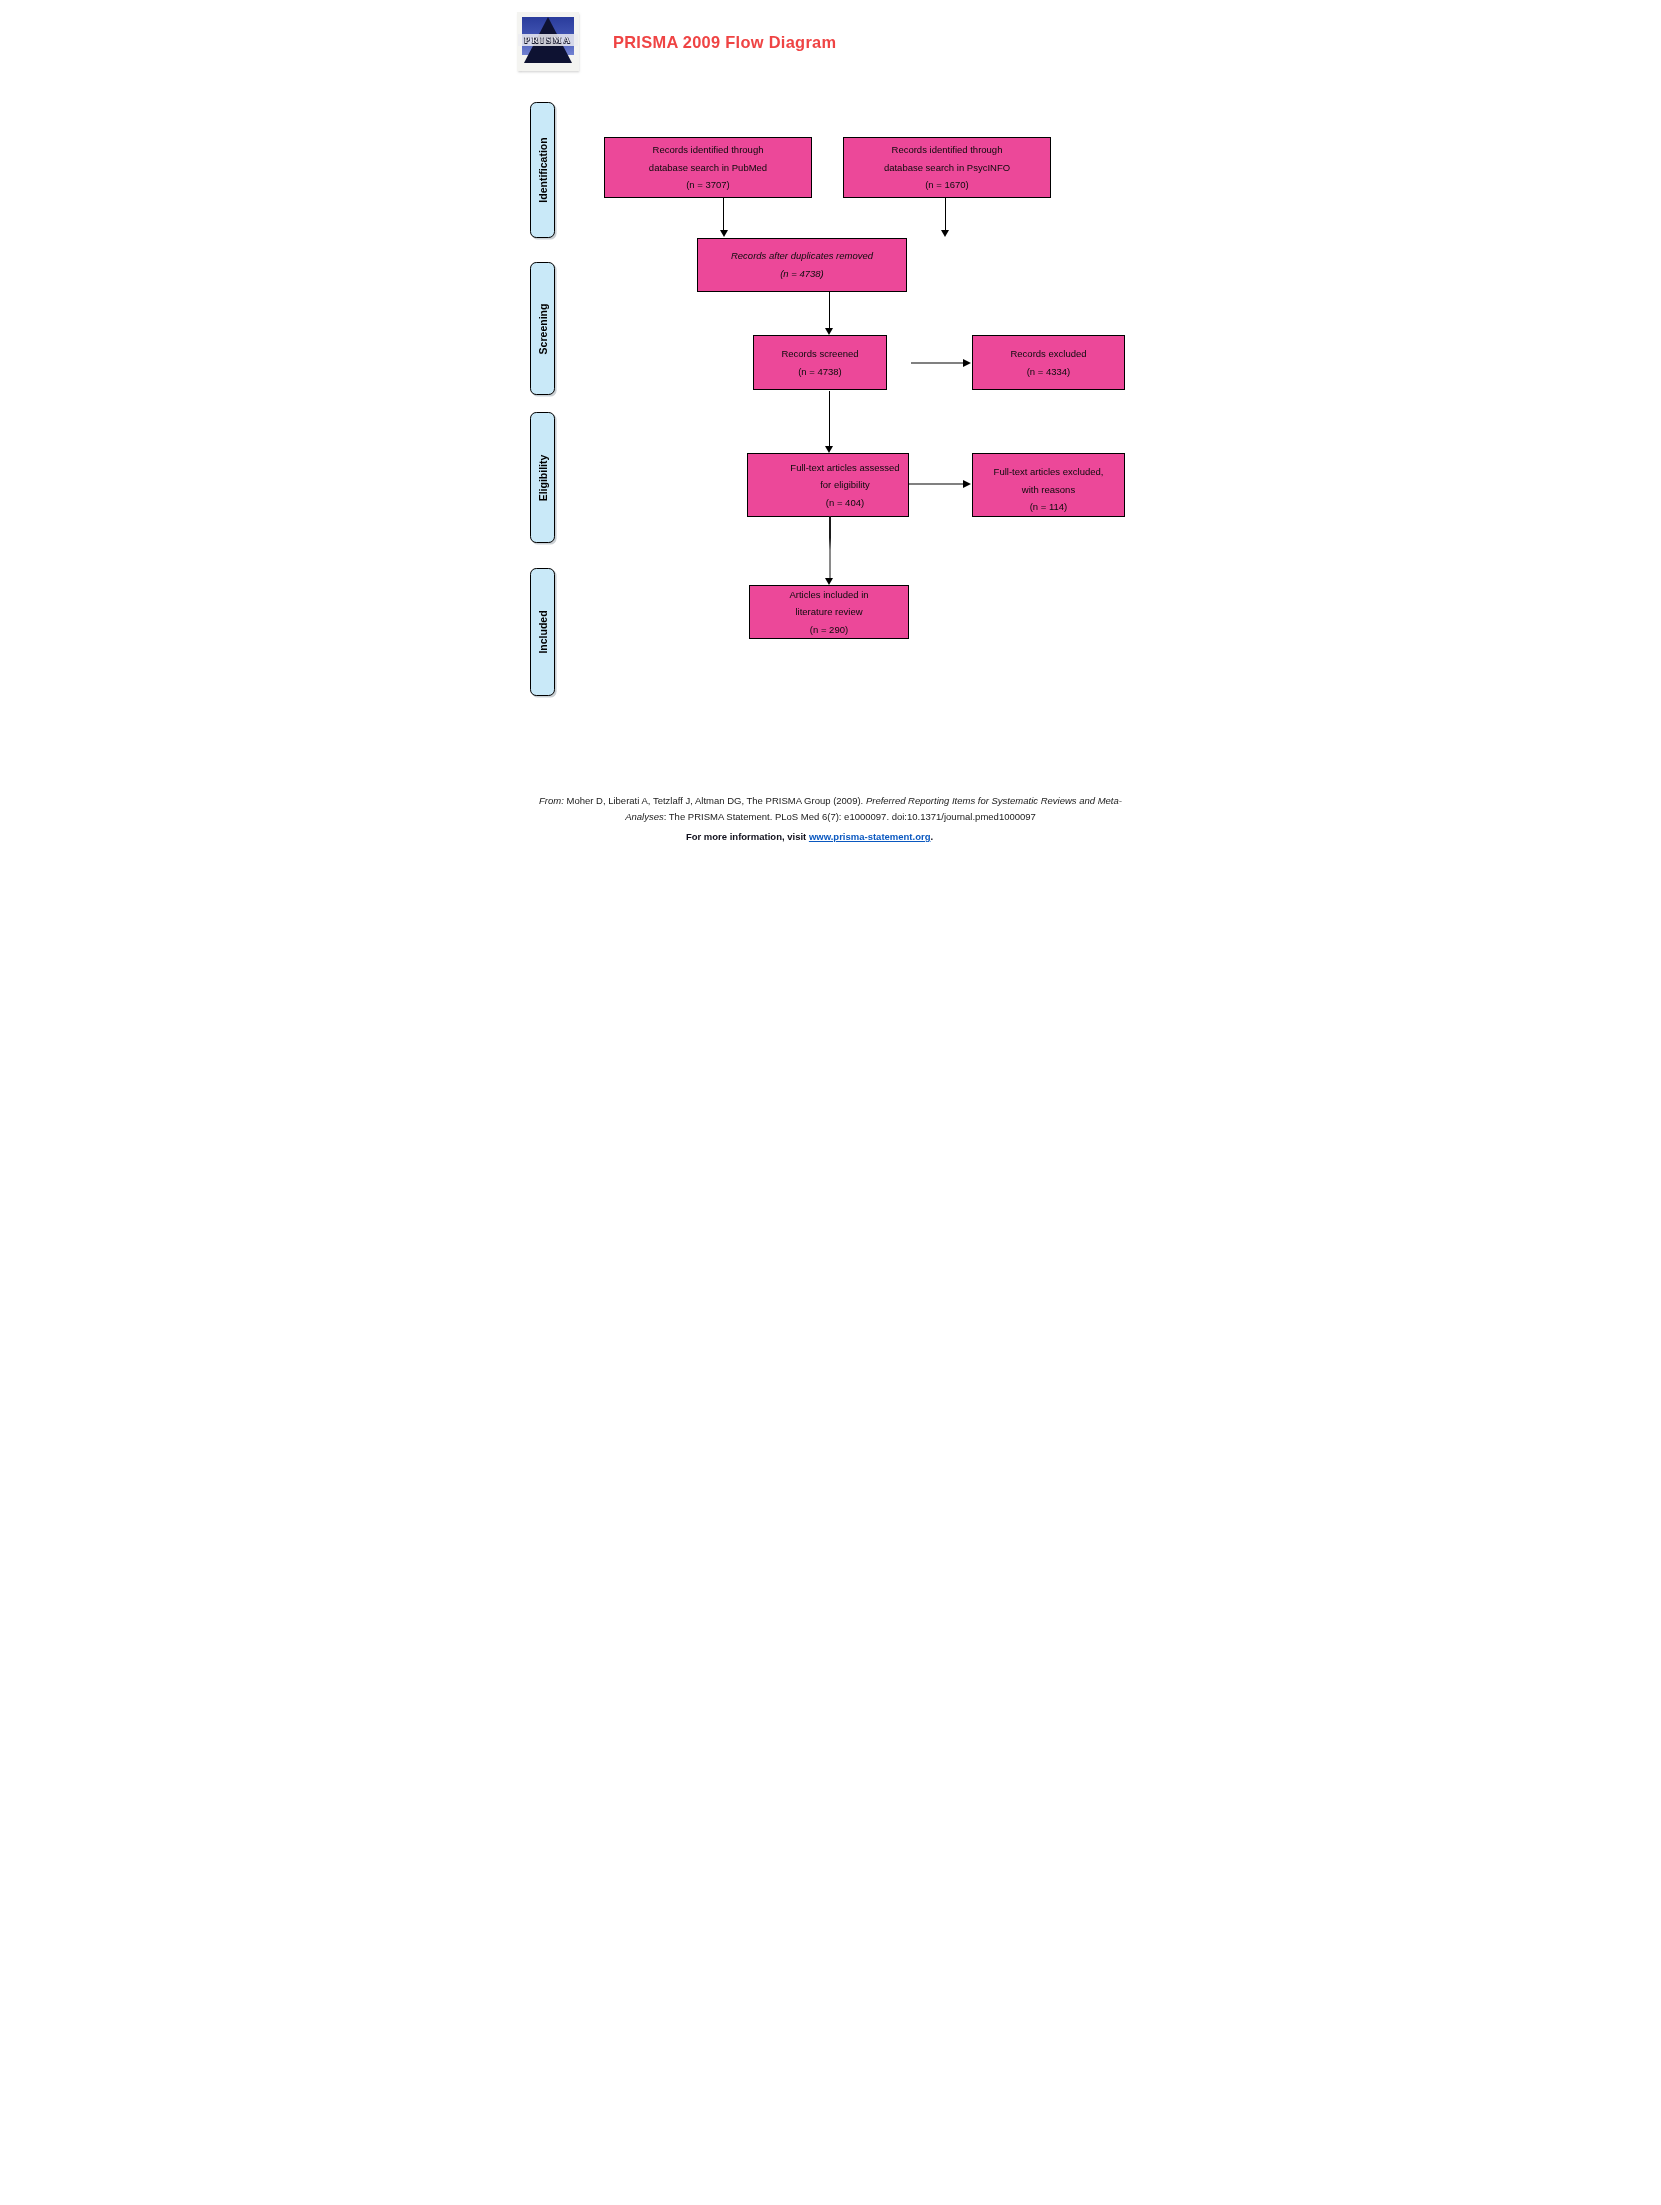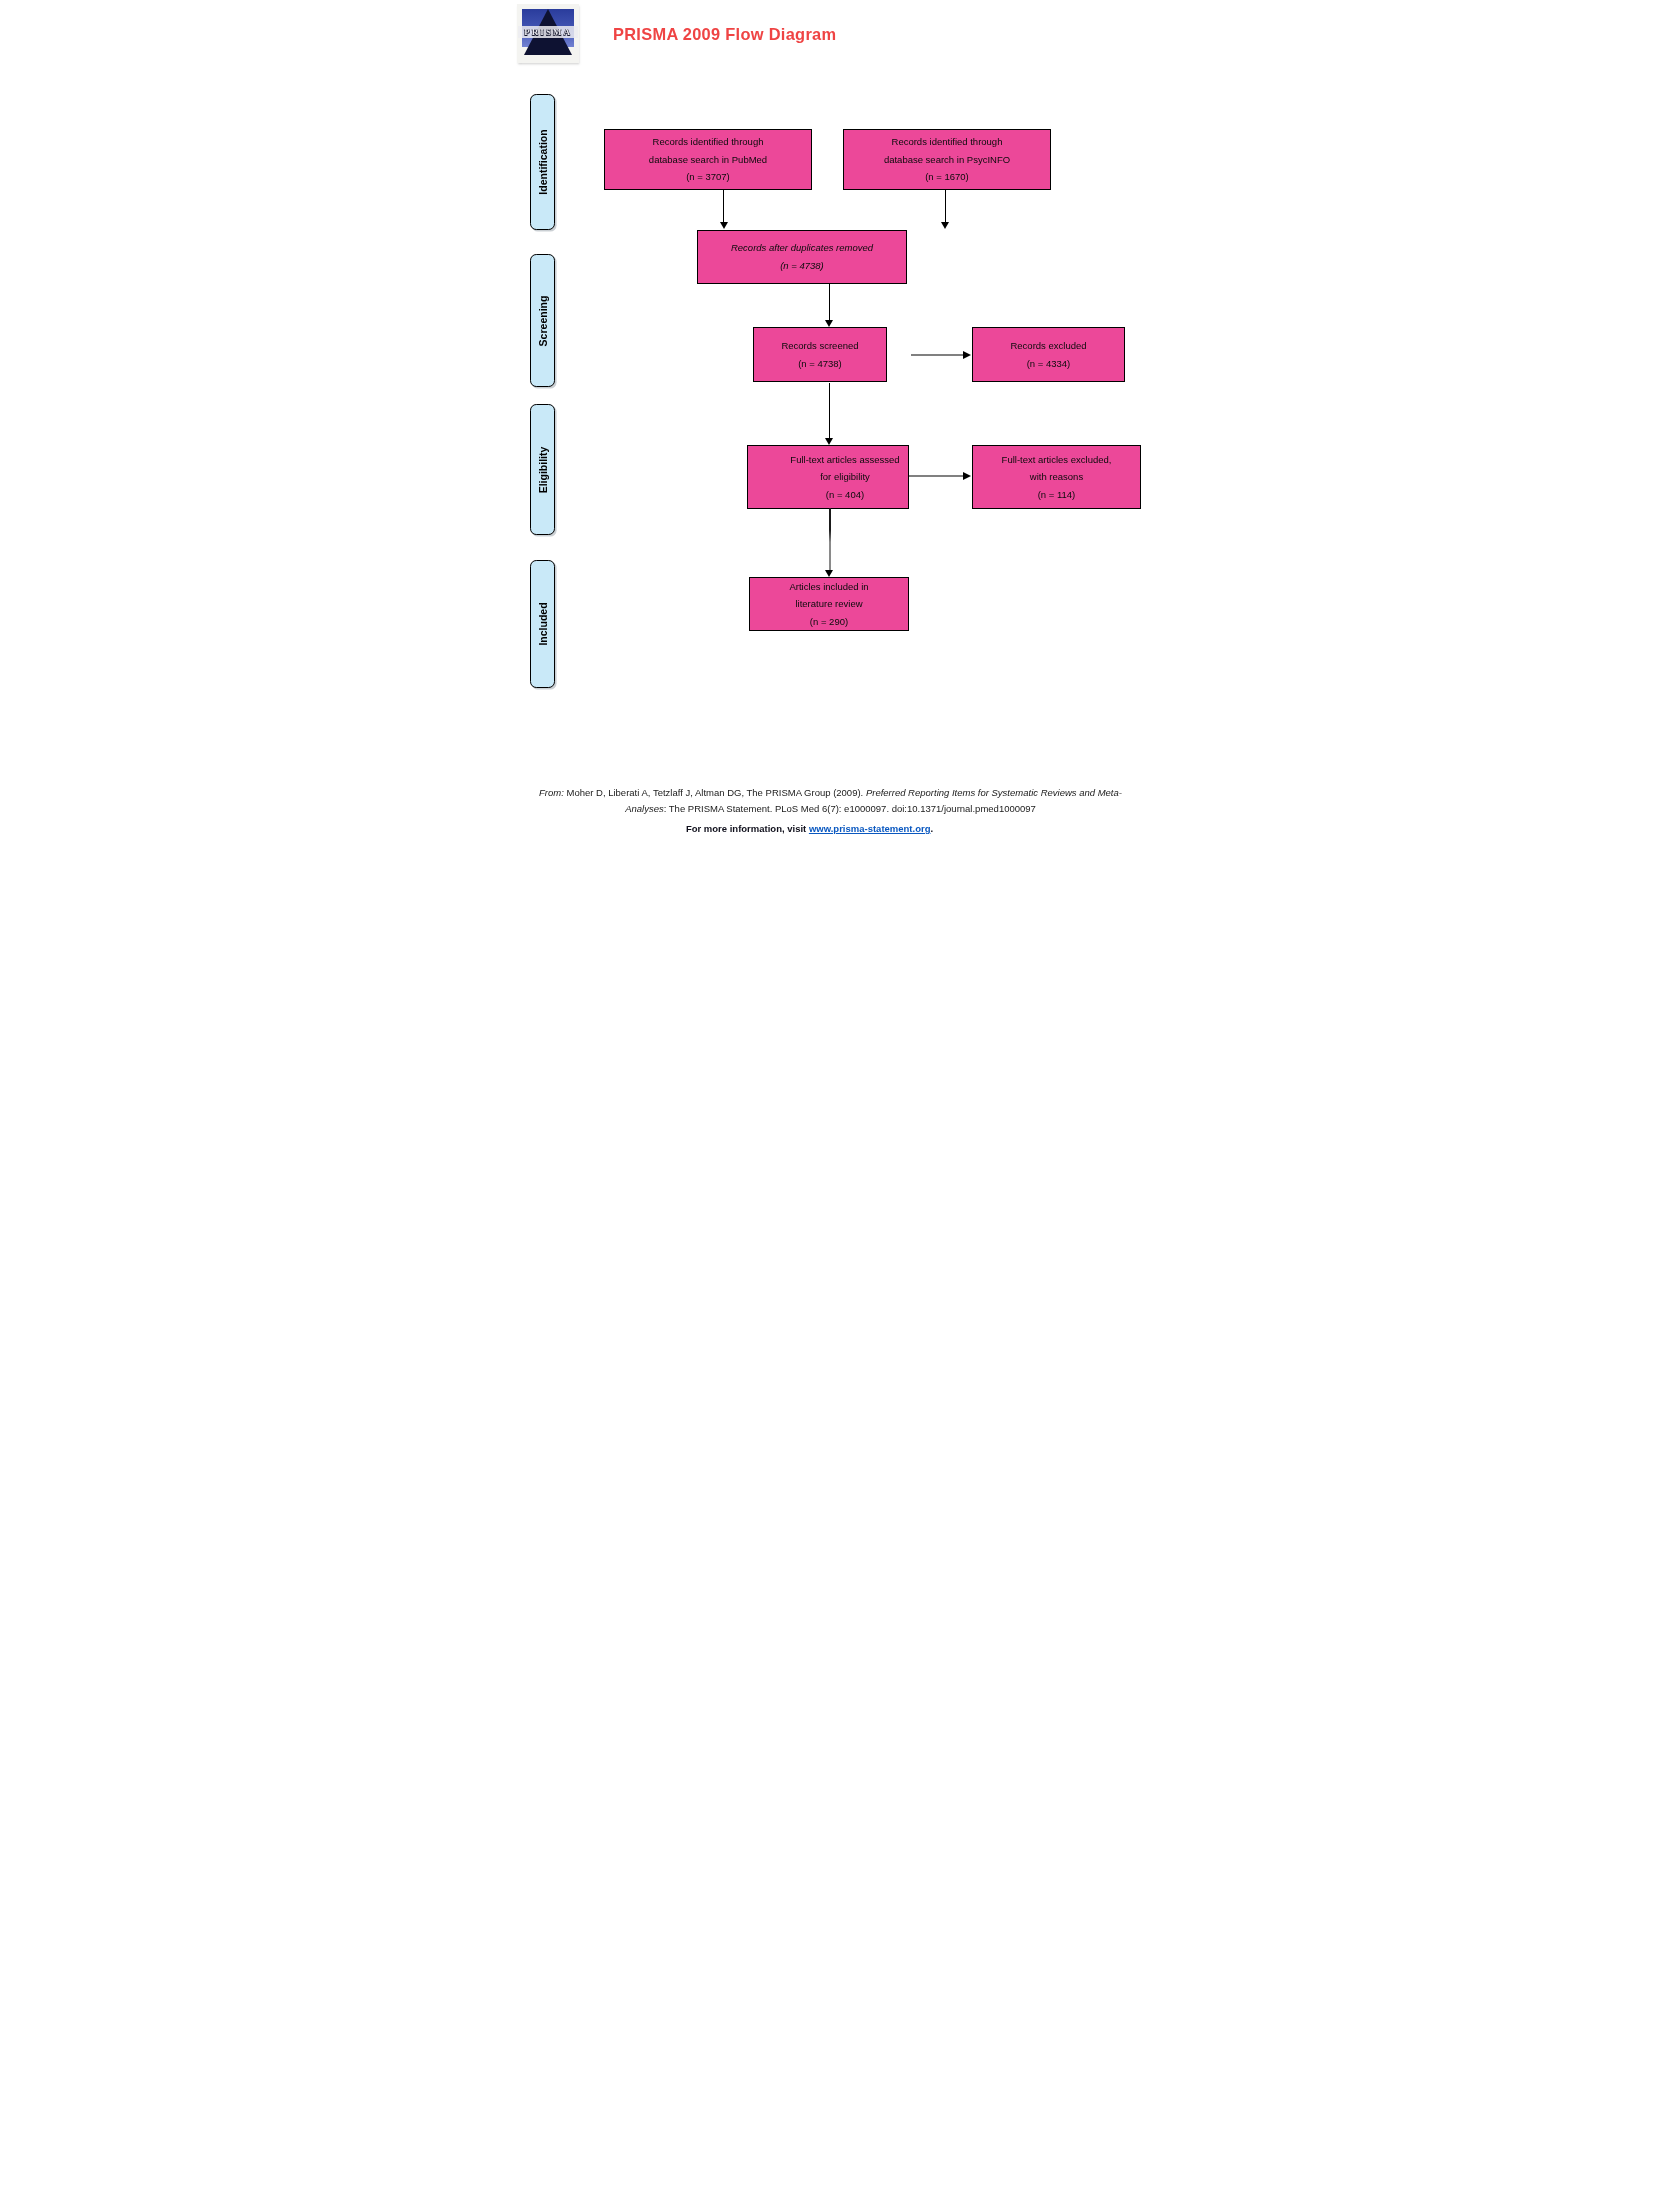--- a/index.html
+++ b/index.html
@@ -1,20 +1,20 @@
 <!DOCTYPE html>
 <html style="font-size:8.4px"><head>
 <meta charset="utf-8">
 <style>
   * { margin:0; padding:0; box-sizing:border-box; }
   html,body { background:#ffffff; }
   body { font-family:"Liberation Sans", sans-serif; }
   .page {
     position:relative; width:635px; height:842px; background:#ffffff;
-    overflow:hidden; margin:2px auto;
+    overflow:hidden; margin:10px auto;
   }
 
   
   .logo { position:absolute; left:4.2px; top:2.1px; width:62px; height:59px;
           background:#f4f4f1; box-shadow:1.1px 1.6px 2.1px rgba(160,160,160,.5); }
   .logo-blue { position:absolute; left:8%; right:8%; top:9%; height:63%;
           background:linear-gradient(180deg,#2a3c9c 0%, #4356b4 55%, #7282d2 100%); }
   .logo-triangle { position:absolute; left:50%; bottom:14%; transform:translateX(-50%);
           width:0; height:0; border-left:24px solid transparent;
           border-right:24px solid transparent; border-bottom:46px solid #0e1232; }
@@ -108,21 +108,21 @@
   </div>
   <div class="box" style="left:459px; top:325px; width:153px; height:55px;">
     <span class="box-text">Records excluded
 (n = 4334)</span>
   </div>
   <div class="box" style="left:234px; top:443px; width:162px; height:64px;padding-left:34px;">
     <span class="box-text">Full-text articles assessed
 for eligibility
 (n = 404)</span>
   </div>
-  <div class="box" style="left:459px; top:443px; width:169px; height:64px;">
+  <div class="box" style="left:459px; top:443px; width:153px; height:64px;align-items:flex-end;">
     <span class="box-text">Full-text articles excluded,
 with reasons
 (n = 114)</span>
   </div>
   <div class="box" style="left:236px; top:575px; width:160px; height:54px;">
     <span class="box-text">Articles included in
 literature review
 (n = 290)</span>
   </div>
 

